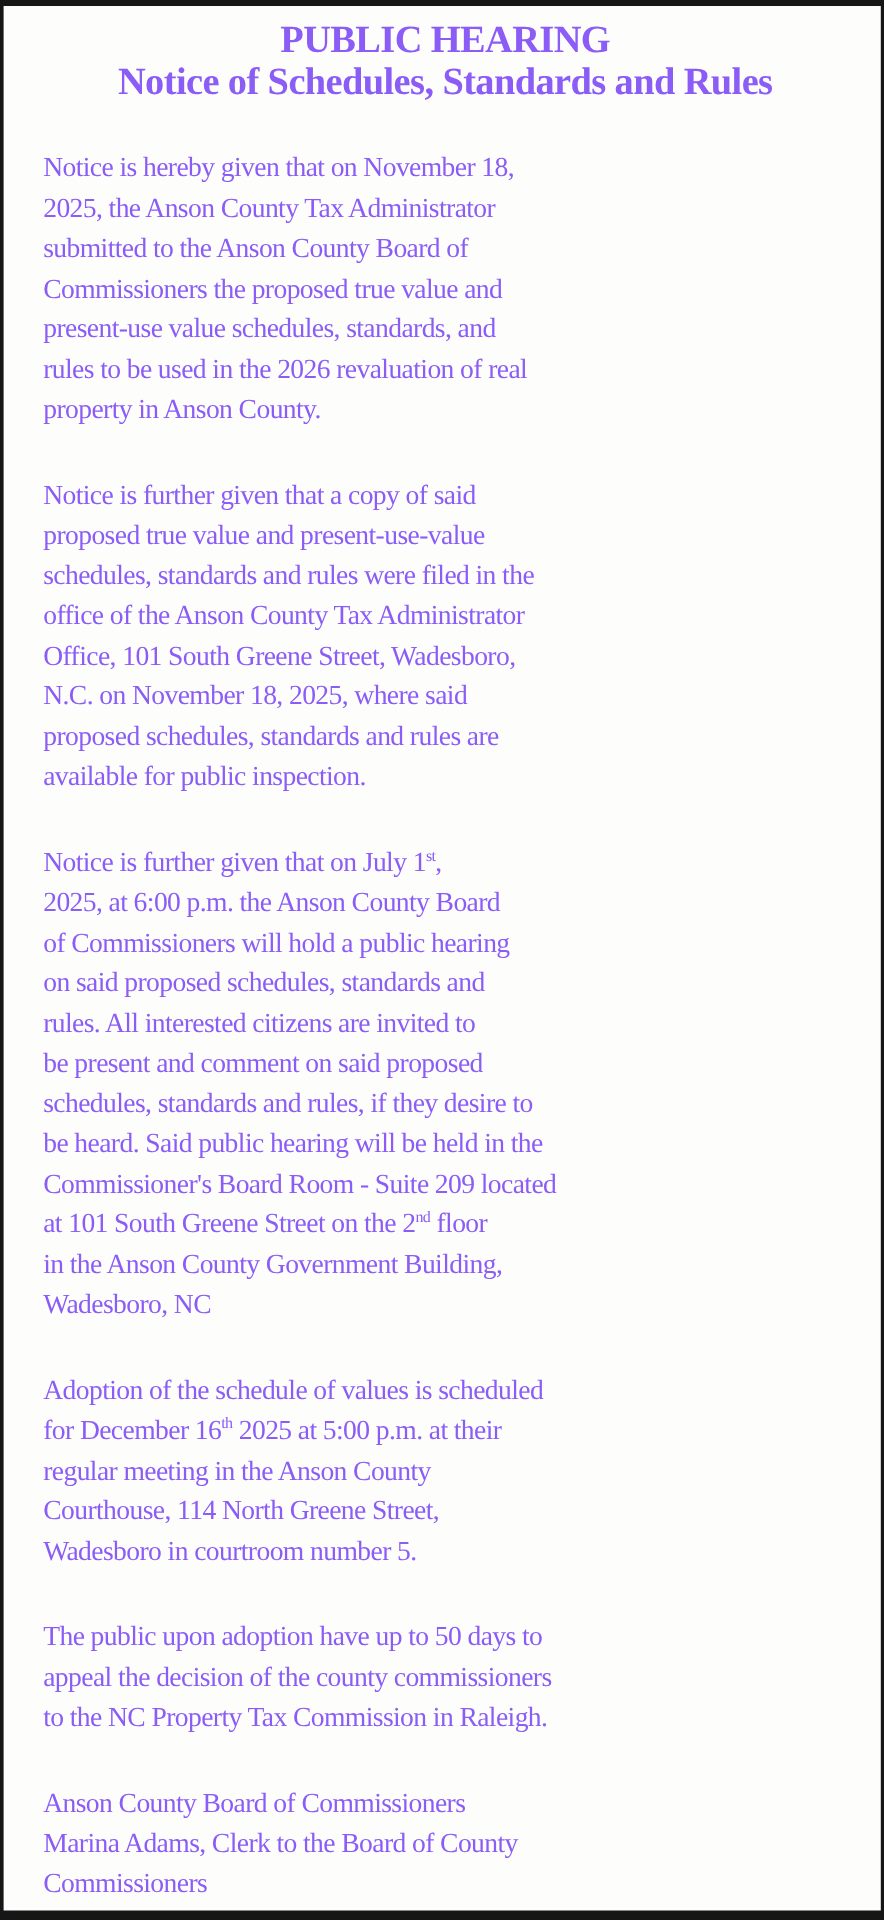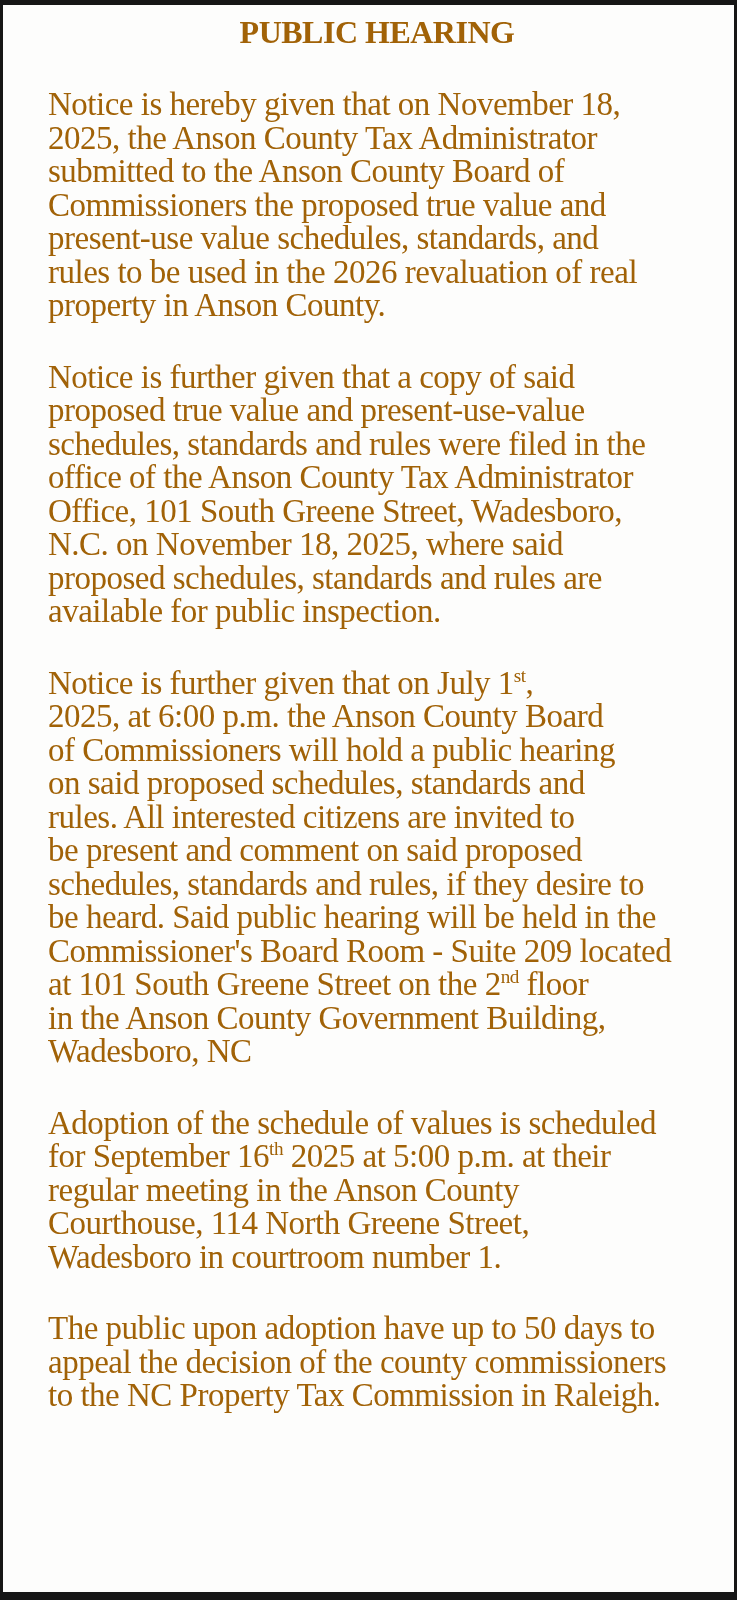--- a/index.html
+++ b/index.html
@@ -10,54 +10,55 @@
   .notice {
     position: relative;
     width: 737px;
     height: 1600px;
     box-sizing: border-box;
     background: #fdfdfc;
     border-top: 5px solid #161616;
     border-left: 3px solid #161616;
     border-right: 3px solid #161616;
     border-bottom: 8px solid #161616;
-    padding: 10px 28px 0 45px;
+    padding: 10px 28px 0 33px;
     overflow: hidden;
     font-family: "Liberation Serif", "DejaVu Serif", serif;
-    color: #a16207;
+    color: #8b5cf6;
   }
   .notice-header {
     text-align: center;
     font-weight: bold;
     font-size: 32px;
     line-height: 35px;
     letter-spacing: -0.5px;
   }
   .para {
     white-space: pre-line;
     margin: 38px 0 0 0;
-    font-size: 33px;
+    font-size: 23px;
     line-height: 33.5px;
     letter-spacing: -0.5px;
   }
   .para sup {
     font-size: 58%;
     line-height: 0;
     vertical-align: super;
   }
   .para b {
     font-weight: normal;
   }
 </style>
 </head>
 <body>
 
 <div class="notice">
   <header class="notice-header">
     <div>PUBLIC HEARING</div>
+    <div>Notice of Schedules, Standards and Rules</div>
   </header>
   <main id="paragraphs">
       <p class="para"><span>Notice is hereby given that on November 18,
 2025, the Anson County Tax Administrator
 submitted to the Anson County Board of
 Commissioners the proposed true value and
 present-use value schedules, standards, and
 rules to be used in the 2026 revaluation of real
 property in Anson County.</span></p>
       <p class="para"><span>Notice is further given that a copy of said
@@ -74,21 +75,24 @@
 on said proposed schedules, standards and
 rules. All interested citizens are invited to
 be present and comment on said proposed
 schedules, standards and rules, if they desire to
 be heard. Said public hearing will be held in the
 Commissioner's Board Room - Suite 209 located
 at 101 South Greene Street on the 2</span><sup>nd</sup><span> floor
 in the Anson County Government Building,
 Wadesboro, NC</span></p>
       <p class="para"><span>Adoption of the schedule of values is scheduled
-for September 16</span><sup>th</sup><span> 2025 at 5:00 p.m. at their
+for December 16</span><sup>th</sup><span> 2025 at 5:00 p.m. at their
 regular meeting in the </span><b>Anson County
 Courthouse, 114 North Greene Street,
-Wadesboro</b><span> in courtroom number 1.</span></p>
+Wadesboro</b><span> in courtroom number 5.</span></p>
       <p class="para"><span>The public upon adoption have up to 50 days to
 appeal the decision of the county commissioners
 to the NC Property Tax Commission in Raleigh.</span></p>
+      <p class="para"><span>Anson County Board of Commissioners
+Marina Adams, Clerk to the Board of County
+Commissioners</span></p>
     </main>
 </div>
 
 </body></html>

